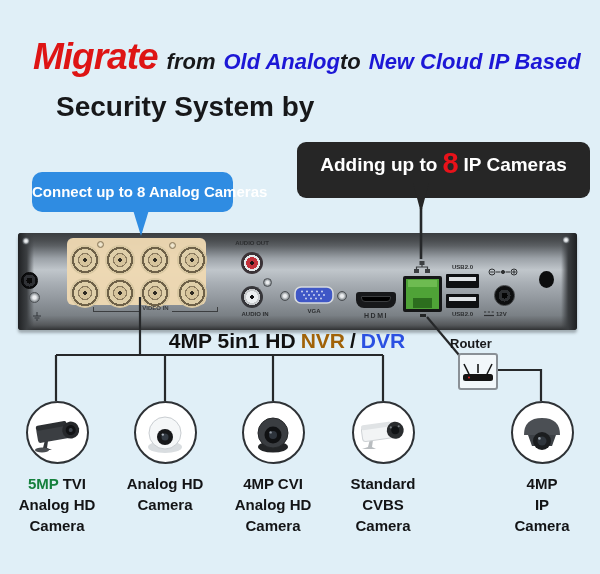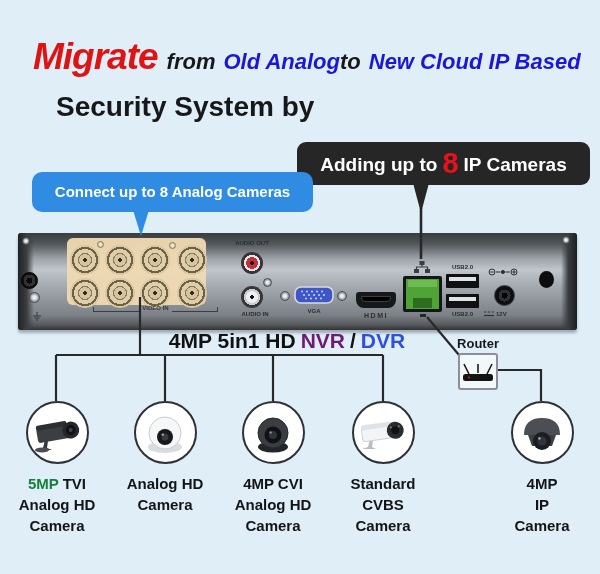--- a/index.html
+++ b/index.html
@@ -9,27 +9,27 @@
   
   .hline1 { position:absolute; left:33px; top:34px; white-space:nowrap; line-height:46px; }
   .hline1 span { vertical-align:baseline; font-weight:bold;font-style:italic; }
   .w-migrate { font-size:37px; color:#de1414; letter-spacing:-1px; margin-right:9px; }
   .w-black { font-size:22px; color:#17181a; margin-right:8px; }
   .w-blue  { font-size:22px; color:#1c17d6; }
   .w-last  { margin-right:0; }
   .hline2 { position:absolute; left:40px; top:94px; font-size:28px; font-weight:bold; color:#17181a; line-height:26px;margin-left:16px; }
 
   
-  .callout-dark { position:absolute; left:297px; top:142px; width:293px; height:43px;
+  .callout-dark { position:absolute; left:297px; top:142px; width:293px; height:56px;
     background:#262626; border-radius:9px; text-align:center; line-height:42px; white-space:nowrap; z-index:6; }
   .callout-dark .ctext { color:#fff; font-size:19px; font-weight:bold; }
   .callout-dark .cnum { color:#e8121a; font-size:29px; font-weight:bold; margin:0 5px; vertical-align:-2px; }
   .tail-dark { position:absolute; left:413px; top:183px; width:0; height:0; z-index:6;
     border-left:8px solid transparent; border-right:8px solid transparent; border-top:30px solid #262626; }
-  .callout-blue { position:absolute; left:32px; top:172px; width:281px; height:40px;
+  .callout-blue { position:absolute; left:32px; top:172px; width:201px; height:40px;
     background:#2f8ce2; border-radius:10px; text-align:center; line-height:40px;
     color:#fff; font-size:15px; font-weight:bold; z-index:6; white-space:nowrap; }
   .tail-blue { position:absolute; left:133px; top:210px; width:0; height:0; z-index:6;
     border-left:8px solid transparent; border-right:8px solid transparent; border-top:26px solid #2f8ce2; }
 
   
   .device { position:absolute; left:18px; top:233px; width:559px; height:97px; z-index:1;
     background:linear-gradient(180deg,#3a3d40 0%,#4b4e51 8%,#5b5f63 13%,#9ba1a7 26%,#c0c6cb 38%,#a8aeb4 52%,#8f959b 70%,#7a8085 85%,#55585b 95%,#303234 100%);
     border-radius:3px; box-shadow:0 3px 3px rgba(40,45,50,.35); }
   .cap-left { position:absolute; left:0; top:0; width:16px; height:100%; border-radius:3px 0 0 3px;
@@ -76,26 +76,26 @@
   .pwr { position:absolute; left:476px; top:52px; width:21px; height:21px; border-radius:50%; border:1px solid #3c3e40;
     background:radial-gradient(circle,#060606 0 3px,#2e3033 3px 6px,#0d0e0f 6px 11px); }
   .polarity { position:absolute; left:470px; top:30px; }
   .pwr-label { position:absolute; left:466px; top:77px; display:flex; align-items:center; gap:2px;
     font-size:6px; font-weight:bold; color:#2b2d2f; }
 
   
   .caption { position:absolute; left:137px; top:328px; width:300px; text-align:center; white-space:nowrap;
     font-size:21px; font-weight:bold; line-height:25px; z-index:4; }
   .caption .c-black { color:#111; margin-right:5px; }
-  .caption .c-red { color:#701a75; margin-right:5px; }
+  .caption .c-red { color:#a16207; margin-right:5px; }
   .caption .c-sep { color:#111; margin-right:5px; }
   .caption .c-blue { color:#2b50e2; }
 
   
-  .router-label { position:absolute; left:450px; top:336px; width:56px; text-align:center;
+  .router-label { position:absolute; left:450px; top:336px; width:56px; 
     font-size:13px; font-weight:bold; color:#17181a; z-index:4; }
   .router-box { position:absolute; left:458px; top:353px; width:40px; height:37px; background:#f2f7fa;
     border:2px solid #8a9096; border-radius:3px; display:flex; align-items:center; justify-content:center; z-index:4; }
 
   
   .lines { position:absolute; left:0; top:0; z-index:3; pointer-events:none; }
 
   
   .cam-circle { position:absolute; top:401px; width:63px; height:63px; border-radius:50%;
     background:#fff; border:2.5px solid #2e3236; display:flex; align-items:center; justify-content:center; z-index:2; }

